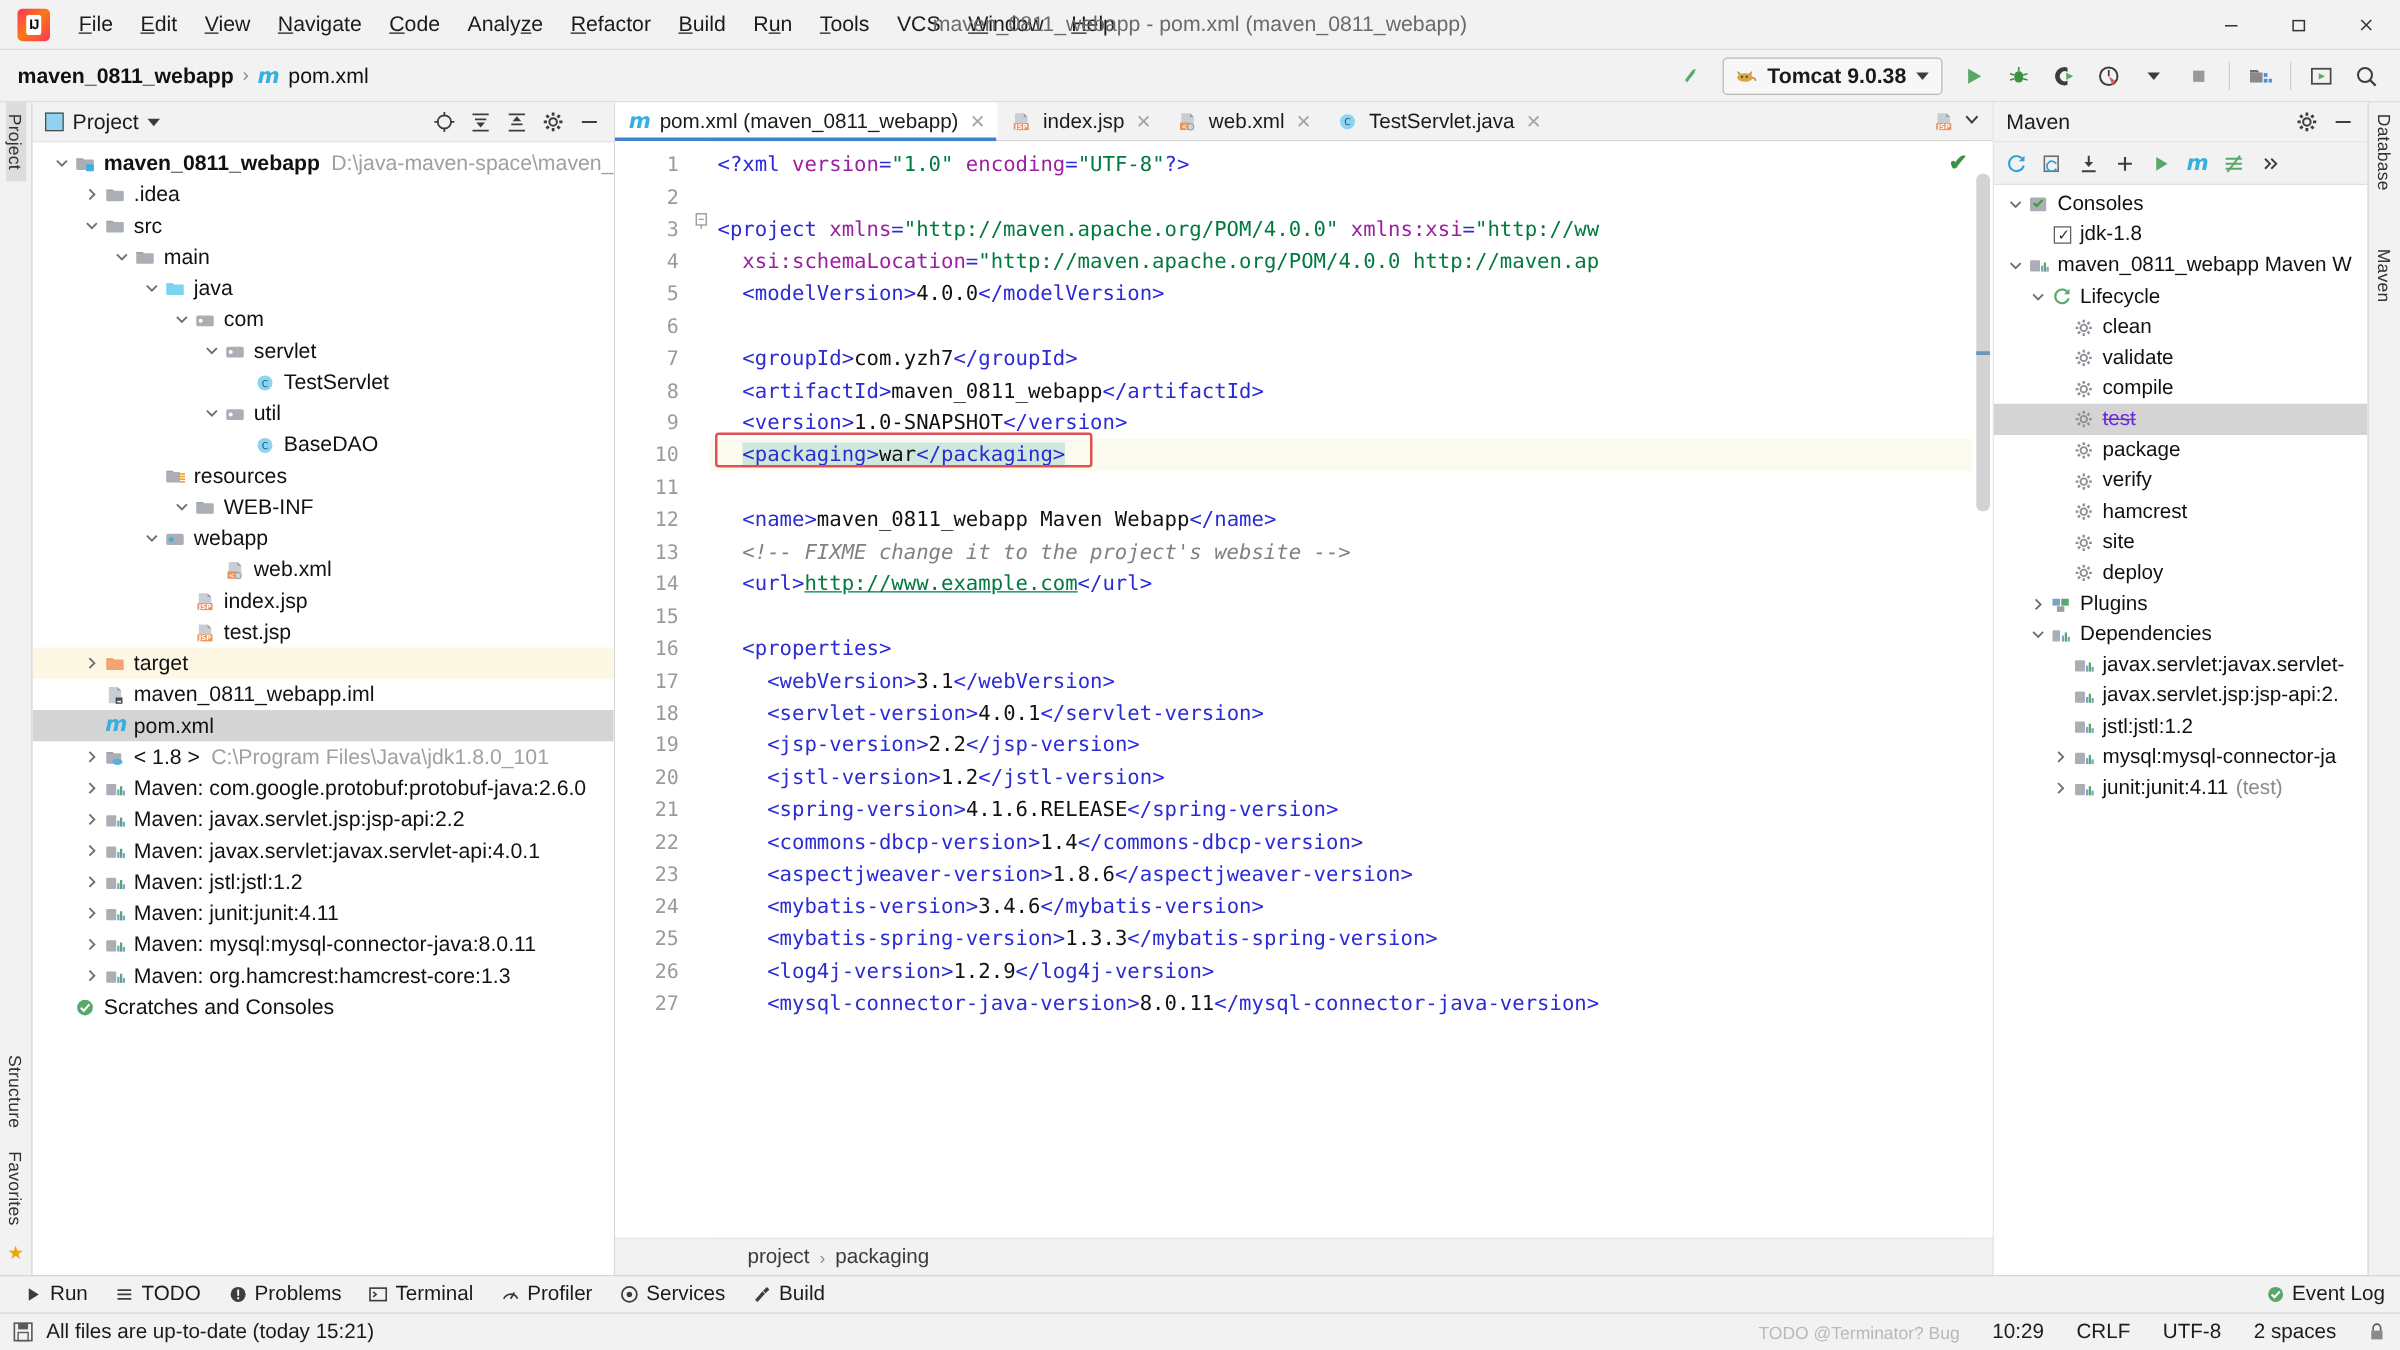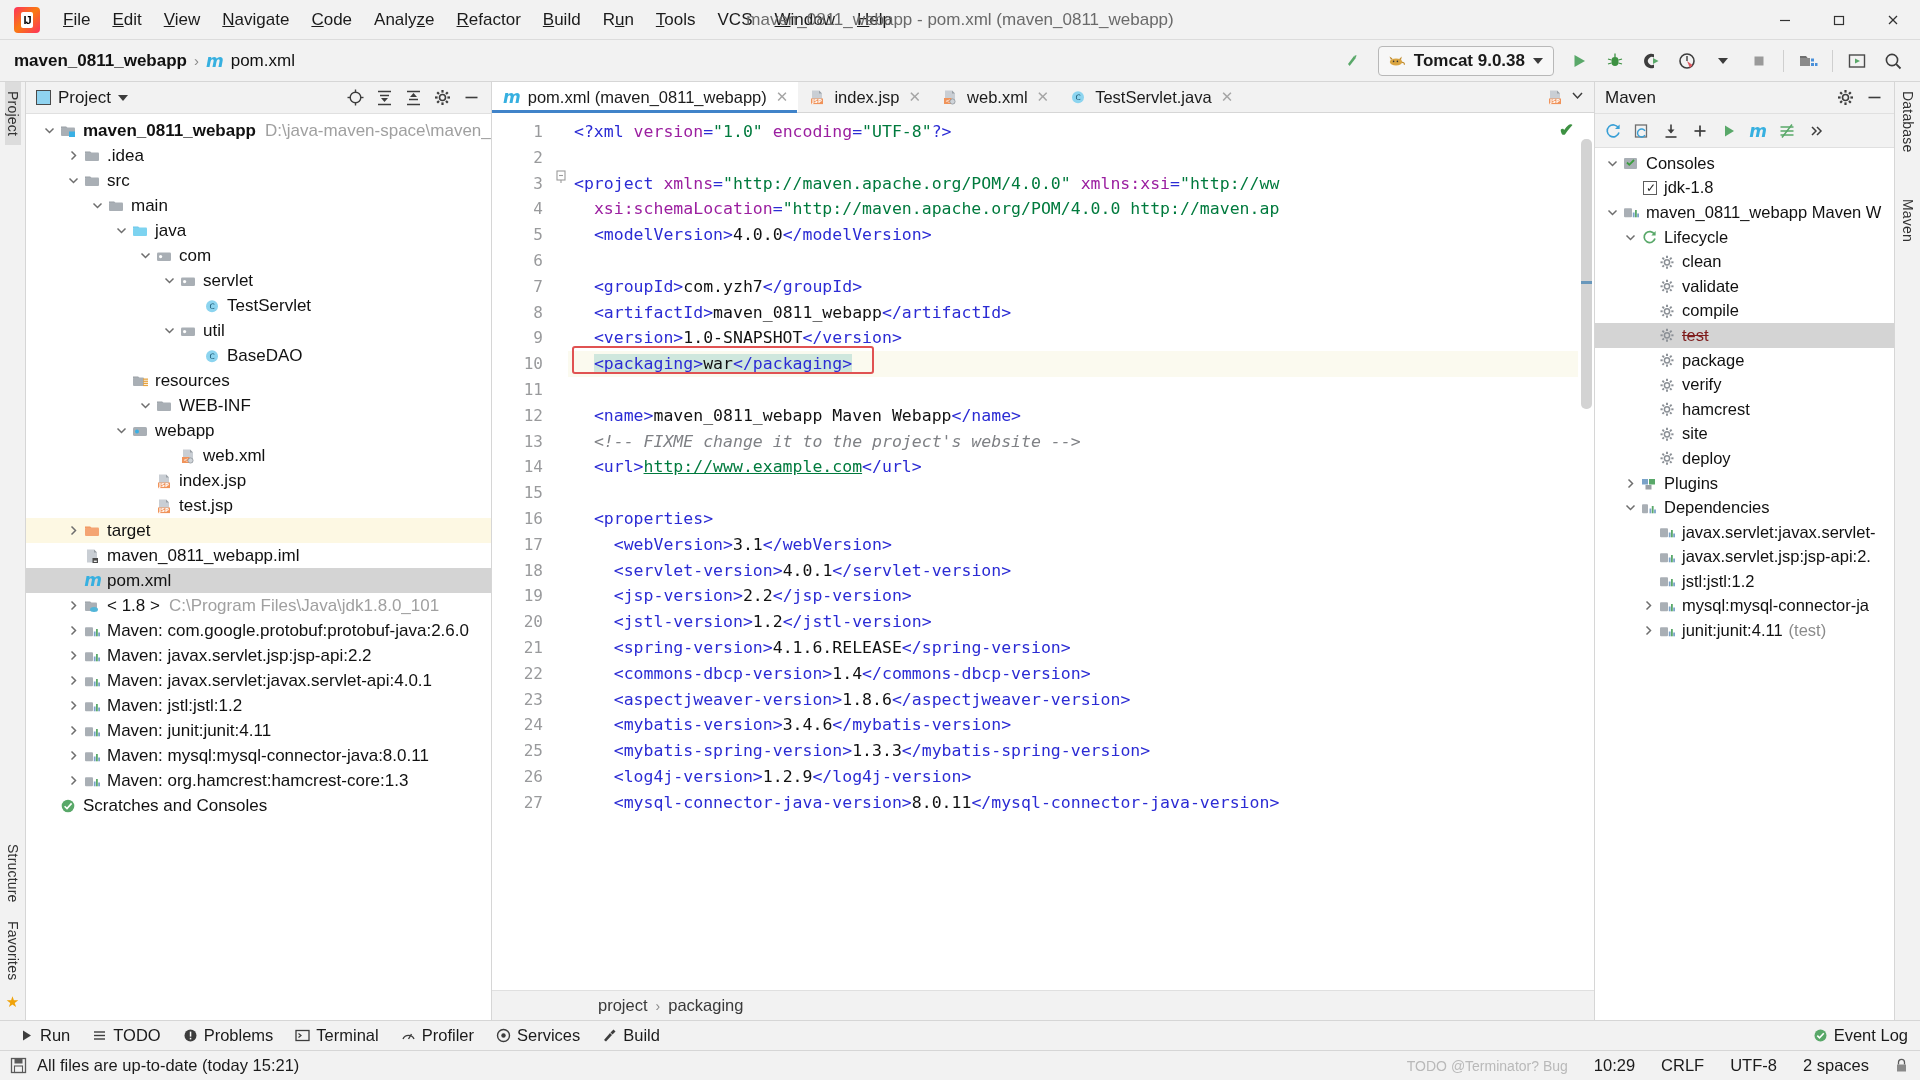--- a/index.html
+++ b/index.html
@@ -155,21 +155,21 @@
   }
   .breadcrumb-bot .sep{ color:#8a8a8a; font-size:14px;}
 
   
   .maven-panel { width:300px; background:#fff; display:flex; flex-direction:column; flex:none; border-left:1px solid #d6d6d6;}
   .mtoolbar { height:34px; display:flex; align-items:center; gap:1px; padding:0 4px; border-bottom:1px solid #e0e0e0; background:#f2f2f2; flex:none;}
   .mtb{ width:28px;height:28px;display:flex;align-items:center;justify-content:center;border-radius:3px;}
   .mtree{ flex:1; overflow:hidden; font-size:16.5px; padding-top:3px; background:#fff;}
   .mrow{ height:24.6px; display:flex; align-items:center; white-space:nowrap; padding-right:4px;}
   .mrow.sel{ background:#d4d4d4;}
-  .strike{ text-decoration:line-through; color:#7f1d1d;text-align:right;}
+  .strike{ text-decoration:line-through; color:#6d28d9;text-align:right;}
 
   
   .vstrip-r { width:26px; background:#f2f2f2; border-left:1px solid #d6d6d6; display:flex; flex-direction:column; align-items:center; flex:none;}
 
   
   .toolwin-bar {
     height:30px; background:#f2f2f2; border-top:1px solid #d6d6d6; display:flex; align-items:center;
     padding-left:10px; gap:4px; flex:none; font-size:16.5px;
   }
   .twb { display:flex; align-items:center; gap:6px; padding:2px 9px; border-radius:3px; color:#1b1b1b;}

